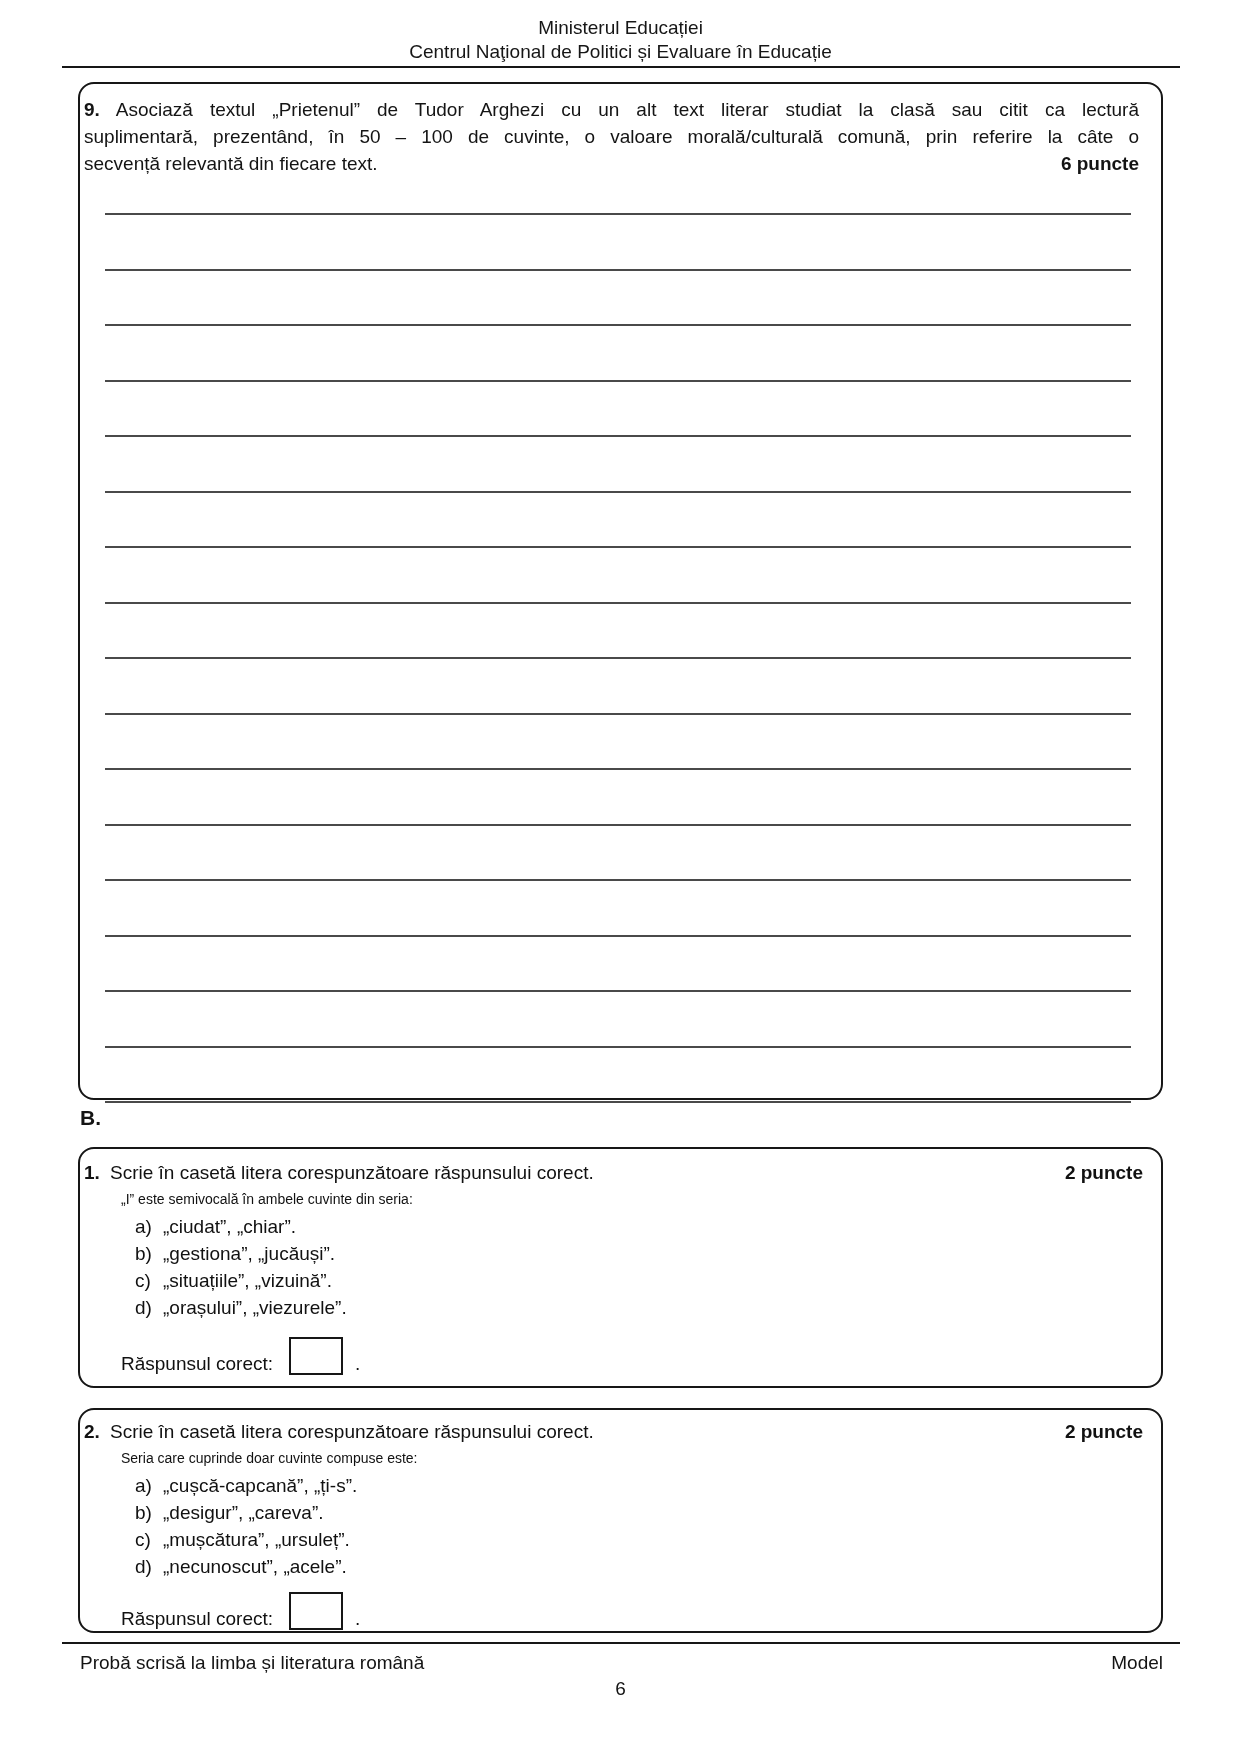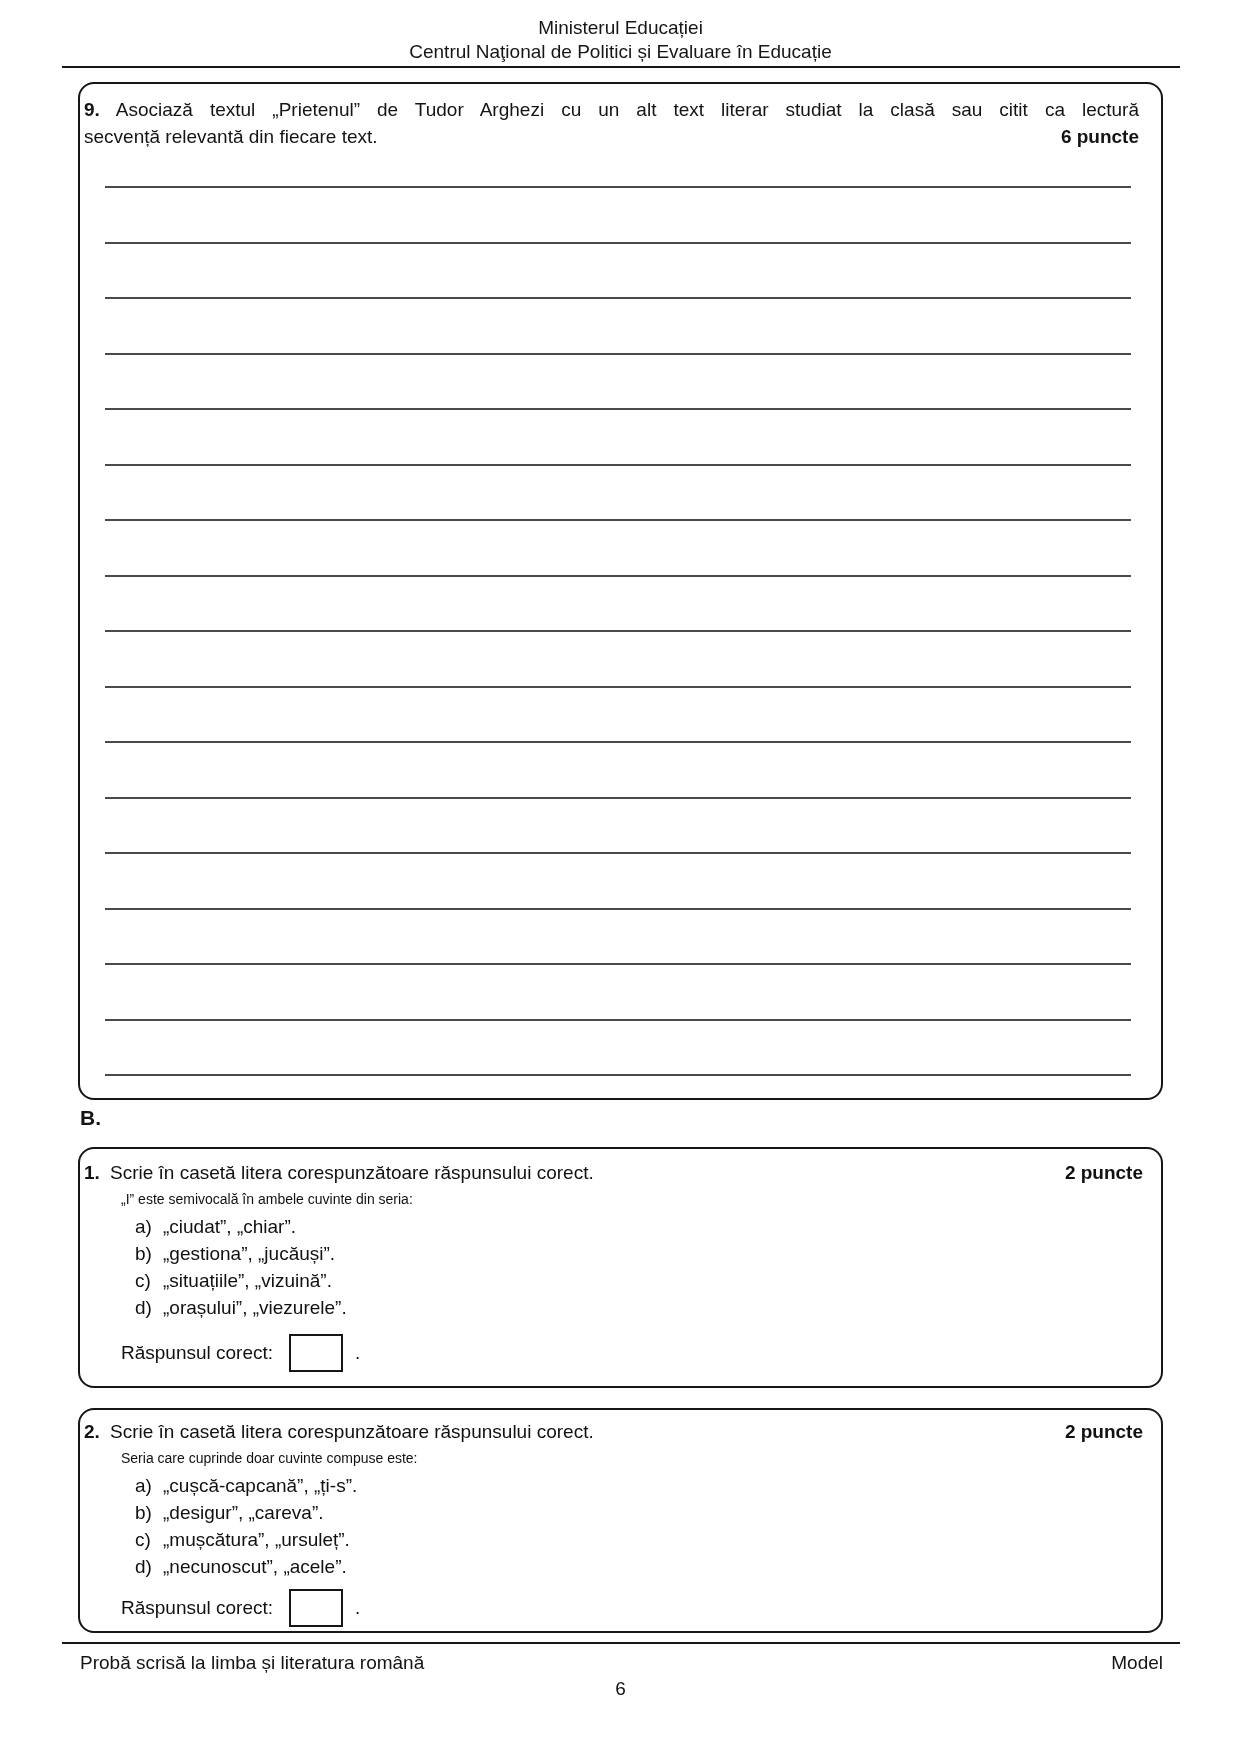--- a/index.html
+++ b/index.html
@@ -32,21 +32,21 @@
   .section-label{position:absolute;left:80px;top:1106px;font-size:21px;font-weight:bold;color:#141414;}
   
   .prompt-row{display:flex;justify-content:space-between;font-size:19px;line-height:27px;}
   .prompt-left{display:flex;}
   .q-num{font-weight:bold;width:26px;flex:none;}
   .points{font-weight:bold;}
   .statement{margin-left:37px;font-size:14px;line-height:27px;}
   .options{margin-left:51px;}
   .option{display:flex;font-size:19px;line-height:27px;}
   .opt-letter{width:28px;flex:none;}
-  .answer-row{margin-left:37px;margin-top:10px;height:44px;display:flex;align-items:center;font-size:19px;}
+  .answer-row{margin-left:37px;margin-top:10px;height:44px;display:flex;align-items:flex-end;font-size:19px;}
   #box-q2 .answer-row{margin-top:6px;}
   .answer-box{width:54px;height:38px;border:2.4px solid #161616;margin-left:16px;box-sizing:border-box;}
   .answer-suffix{margin-left:12px;}
   
   .footer-rule{position:absolute;top:1642px;left:62px;width:1118px;border-top:2.4px solid #161616;}
   .footer-row{position:absolute;top:1652px;left:80px;width:1083px;display:flex;justify-content:space-between;font-size:19px;color:#141414;}
   .page-num{position:absolute;top:1678px;left:0;width:100%;text-align:center;font-size:19px;color:#141414;}
 </style>
 </head>
 <body>
@@ -55,20 +55,21 @@
 
   <div class="header">
     <div>Ministerul Educației</div>
     <div>Centrul Naţional de Politici și Evaluare în Educație</div>
   </div>
   <div class="header-rule"></div>
 
   <div class="qbox" id="box-q9">
     <div class="qtext">
       <div class="jline"><span class="bold">9.</span> <span>Asociază textul „Prietenul” de Tudor Arghezi cu un alt text literar studiat la clasă sau citit ca lectură</span></div>
+      <div class="jline">suplimentară, prezentând, în 50 – 100 de cuvinte, o valoare morală/culturală comună, prin referire la câte o</div>
       <div class="lastline">
         <span>secvență relevantă din fiecare text.</span>
         <span class="points">6 puncte</span>
       </div>
     </div>
     <div class="writing-lines">
         <div class="writing-line"></div>
         <div class="writing-line"></div>
         <div class="writing-line"></div>
         <div class="writing-line"></div>

